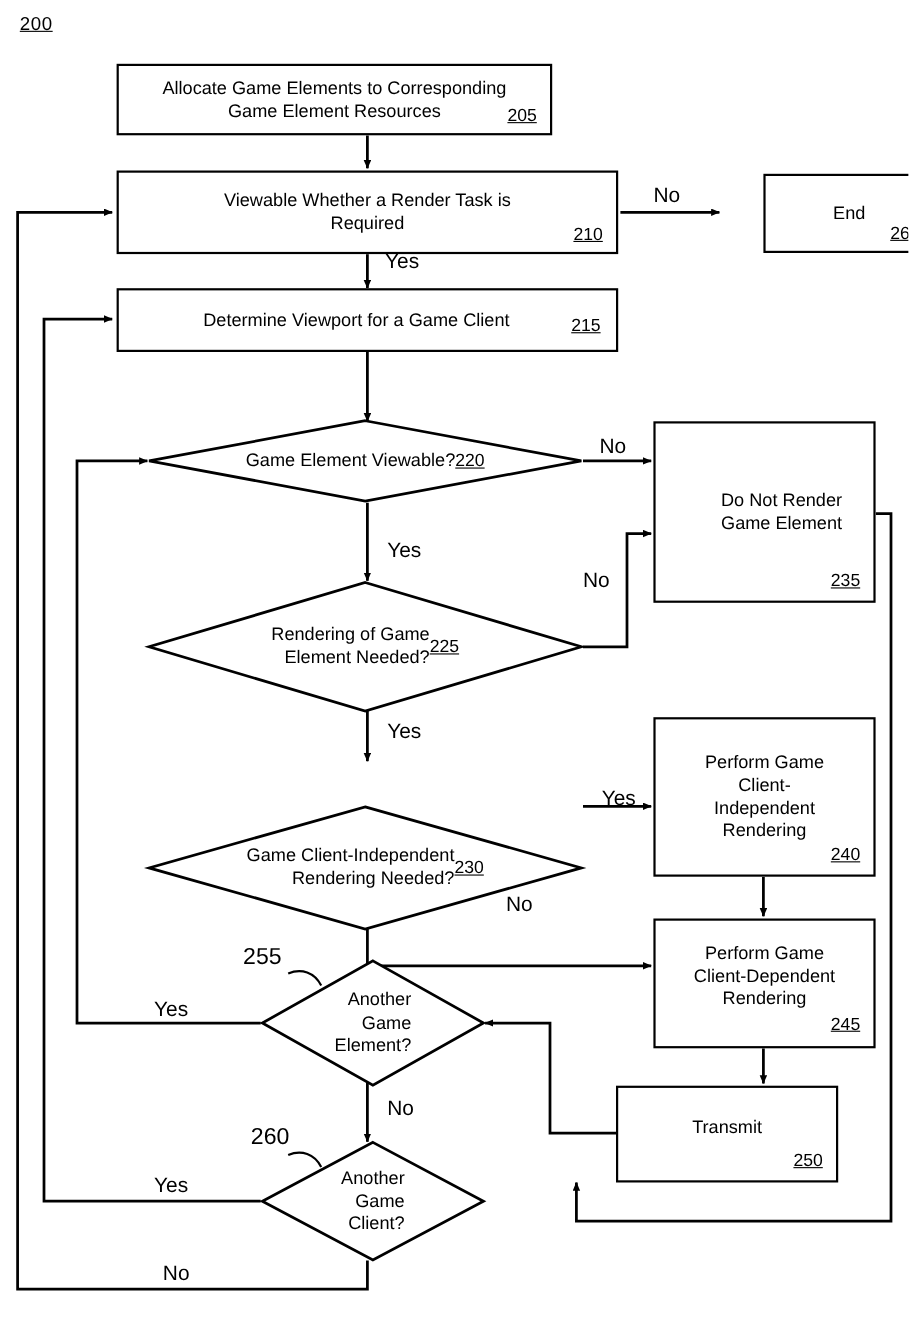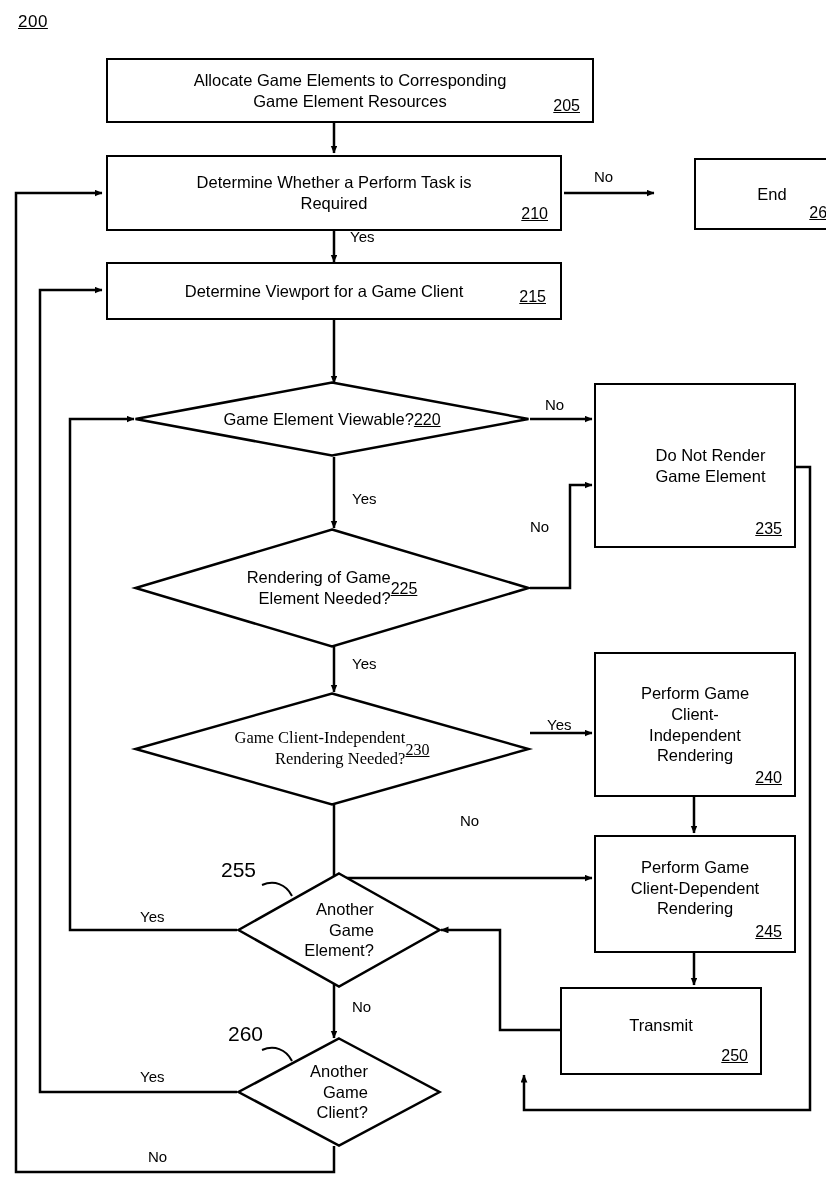--- a/index.html
+++ b/index.html
@@ -81,21 +81,21 @@
     line-height: 1.25;
     white-space: pre-line;
   }
   .diamond-ref {
     text-decoration: underline;
     font-size: 16px;
     margin-top: 2px;
   }
   .edge-label {
     position: absolute;
-    font-size: 15px;
+    font-size: 19px;
     background: transparent;
   }
   .callout-num {
     position: absolute;
     font-size: 21px;
   }
 </style>
 </head>
 <body>
 
@@ -142,28 +142,28 @@
       <line x1="334" y1="975" x2="334" y2="1038" marker-end="url(#arrow)"></line>
 
       <polyline points="237,1092 40,1092 40,290 102,290" marker-end="url(#arrow)"></polyline>
 
       <polyline points="334,1146 334,1172 16,1172 16,193 102,193" marker-end="url(#arrow)"></polyline>
 
       <polyline points="796,467 810,467 810,1110 524,1110 524,1075" marker-end="url(#arrow)"></polyline>
     </g>
   </svg>
 
-  <div class="node rect" style="left:106px; top:58px; width:488px; height:65px;">
+  <div class="node rect" style="left:106px; top:58px; width:396px; height:65px;">
     <div class="txt">Allocate Game Elements to Corresponding
 Game Element Resources</div>
     <div class="ref" style="right:12px; bottom:6px;">205</div>
   </div>
 
   <div class="node rect" style="left:106px; top:155px; width:456px; height:76px;">
-    <div class="txt">Determine Whether a Perform Task is
+    <div class="txt">Viewable Whether a Render Task is
 Required</div>
     <div class="ref" style="right:12px; bottom:6px;">210</div>
   </div>
 
   <div class="node rect" style="left:694px; top:158px; width:156px; height:72px;">
     <div class="txt">End</div>
     <div class="ref" style="right:12px; bottom:6px;">265</div>
   </div>
 
   <div class="node rect" style="left:106px; top:262px; width:456px; height:58px;">
@@ -211,21 +211,21 @@
     <svg width="396" height="120" viewBox="0 0 396 120">
       <polygon points="198,1.5 394.5,60 198,118.5 1.5,60" fill="#fff" stroke="#000" stroke-width="2.5"></polygon>
     </svg>
     <div class="diamond-label">
       <span>Rendering of Game
 Element Needed?</span>
       <span class="diamond-ref">225</span>
     </div>
   </div>
 
-  <div class="diamond-wrap" style="left:134px; top:692px; width:396px; height:114px;font-family:Liberation Serif, serif;">
+  <div class="diamond-wrap" style="left:134px; top:732px; width:396px; height:114px;">
     <svg width="396" height="114" viewBox="0 0 396 114">
       <polygon points="198,1.5 394.5,57 198,112.5 1.5,57" fill="#fff" stroke="#000" stroke-width="2.5"></polygon>
     </svg>
     <div class="diamond-label">
       <span>Game Client-Independent
 Rendering Needed?</span>
       <span class="diamond-ref">230</span>
     </div>
   </div>
 

